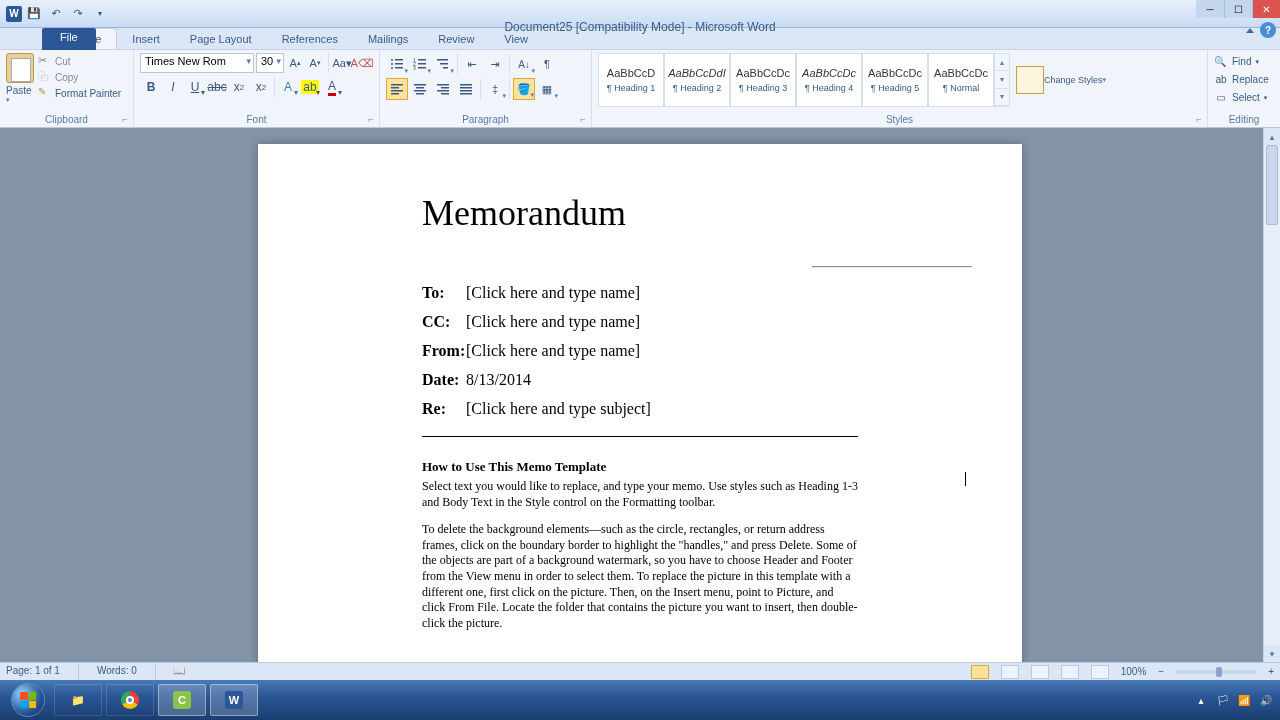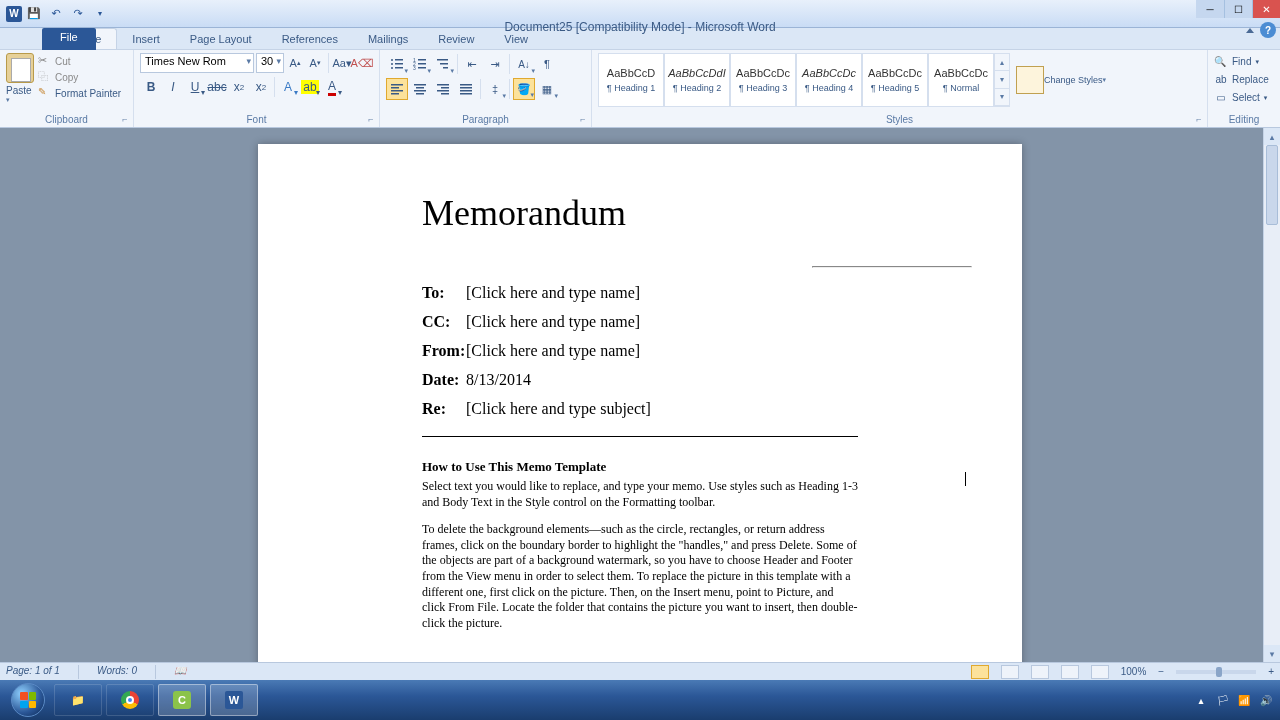--- a/index.html
+++ b/index.html
@@ -91,21 +91,21 @@
 .top-hr{position:absolute;top:122px;right:50px;width:160px;border-top:1px solid #888;}
 .cursor { display:inline-block; width:1px; height:14px; background:#000; position:absolute; right:56px; top:328px;}
 
 
 .vscroll{position:absolute;right:0;top:0;bottom:0;width:17px;background:#e8eef7;border-left:1px solid #c5d3e6;}
 .vscroll .arr{height:17px;display:flex;align-items:center;justify-content:center;font-size:9px;color:#5a7aa5;background:#dbe7f6;}
 .vscroll .thumb{position:absolute;top:17px;left:2px;right:2px;height:80px;background:#c9d7eb;border:1px solid #a8bdd8;border-radius:2px;}
 
 
 .statusbar { position: absolute; bottom: 40px; left: 0; right: 0; height: 18px; background: #dbe7f6; border-top: 1px solid #b8c8de; display: flex; align-items: center; font-size: 10px; color: #3a5a85; padding: 0 6px; }
-.status-left{display:flex;gap:18px;font-style:italic;}
+.status-left{display:flex;gap:18px;}
 .status-sep{width:1px;height:14px;background:#b8c8de;}
 .status-right{margin-left:auto;display:flex;align-items:center;gap:12px;}
 .view-btn{width:18px;height:14px;border:1px solid #b8c8de;background:#eef3fa;}
 .view-btn.active{background:#fce29b;border-color:#e0a92f;}
 .zoom-slider{width:80px;height:4px;background:#c9d7eb;position:relative;}
 .zoom-slider::before{content:"";position:absolute;left:50%;top:-3px;width:6px;height:10px;background:#8aa5c8;border-radius:2px;}
 
 
 .taskbar { position: absolute; bottom: 0; left: 0; right: 0; height: 40px; background: linear-gradient(#4a7ab5, #2b5797 40%, #1a3d6e); display: flex; align-items: center; padding: 0 6px; gap: 4px; }
 .start-btn { width: 44px; height: 36px; display:flex;align-items:center;justify-content:center;}

